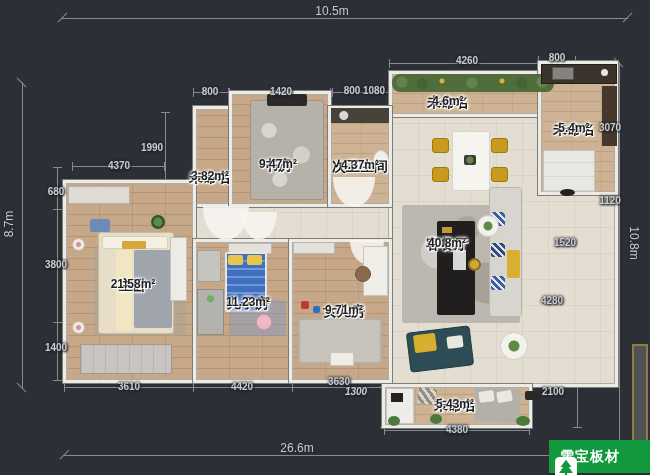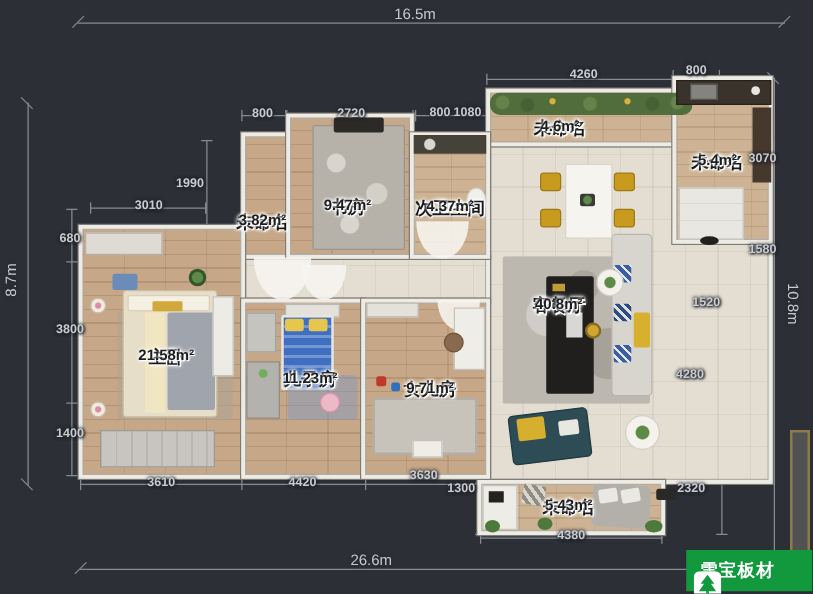--- a/index.html
+++ b/index.html
@@ -55,21 +55,21 @@
   .logo{z-index:60;display:flex;align-items:center;gap:5px;padding:4px 6px;}
   .logo-text{position:static;font-size:14px;font-weight:bold;color:#fff;letter-spacing:1px;white-space:nowrap;}
   .logo-ic{position:static;flex:0 0 auto;}
 </style>
 </head>
 <body>
 
 <div class="stage">
 
   <div class="dl h main" style="left:62px;top:18px;width:566px;"></div>
-  <span class="meter" style="left:332px;top:11px;">16.5m</span>
+  <span class="meter" style="left:332px;top:11px;">10.5m</span>
 
   <div class="dl h main" style="left:64px;top:455px;width:566px;"></div>
   <span class="meter" style="left:297px;top:448px;">26.6m</span>
 
   <div class="dl v main" style="left:22px;top:82px;height:306px;"></div>
   <span class="meter rotl" style="left:9px;top:224px;">8.7m</span>
 
   <div class="dl v main" style="left:619px;top:62px;height:405px;"></div>
   <span class="meter rotr" style="left:634px;top:243px;">10.8m</span>
 
@@ -225,39 +225,39 @@
   <div class="tk" style="left:292px;top:383px;width:1px;height:9px;"></div>
   <div class="dl v" style="left:384px;top:386px;height:42px;"></div>
   <div class="dl h" style="left:384px;top:430px;width:146px;"></div>
   <div class="dl v" style="left:577px;top:386px;height:42px;"></div>
   <div class="dl h" style="left:553px;top:252px;width:63px;"></div>
   <div class="dl v" style="left:556px;top:252px;height:132px;"></div>
   <div class="dl v" style="left:608px;top:66px;height:192px;"></div>
   <div class="tk" style="left:604px;top:193px;width:9px;height:1px;"></div>
 
   <span class="dim" style="left:210px;top:91px;">800</span>
-  <span class="dim" style="left:281px;top:91px;">2720</span>
+  <span class="dim" style="left:281px;top:91px;">1420</span>
   <span class="dim" style="left:352px;top:90px;">800</span>
   <span class="dim" style="left:374px;top:90px;">1080</span>
   <span class="dim" style="left:467px;top:60px;">4260</span>
   <span class="dim" style="left:557px;top:57px;">800</span>
-  <span class="dim" style="left:119px;top:165px;">3010</span>
+  <span class="dim" style="left:119px;top:165px;">4370</span>
   <span class="dim" style="left:152px;top:147px;">1990</span>
   <span class="dim" style="left:56px;top:191px;">680</span>
   <span class="dim" style="left:56px;top:264px;">3800</span>
   <span class="dim" style="left:56px;top:347px;">1400</span>
   <span class="dim" style="left:129px;top:386px;">3610</span>
   <span class="dim" style="left:242px;top:386px;">4420</span>
   <span class="dim" style="left:339px;top:381px;">3630</span>
-  <span class="dim" style="left:369px;top:391px;">1300</span>
+  <span class="dim" style="left:356px;top:391px;font-style:italic;">1300</span>
   <span class="dim" style="left:457px;top:429px;">4380</span>
-  <span class="dim" style="left:553px;top:391px;">2320</span>
+  <span class="dim" style="left:553px;top:391px;">2100</span>
   <span class="dim" style="left:565px;top:242px;">1520</span>
   <span class="dim" style="left:552px;top:300px;">4280</span>
-  <span class="dim" style="left:610px;top:200px;">1580</span>
+  <span class="dim" style="left:610px;top:200px;">1120</span>
   <span class="dim" style="left:610px;top:127px;">3070</span>
 
   <div style="left:632px;top:344px;width:16px;height:102px;border:2px solid #8f7a4a;background:rgba(150,145,135,.35);z-index:8;"></div>
 
   <div class="logo" style="left:549px;top:440px;width:101px;height:33px;background:#12993e;">
     <span class="logo-ic">
       <svg width="22" height="22" viewBox="0 0 24 24">
         <rect x="0" y="0" width="24" height="24" rx="5" fill="#ffffff"></rect>
         <polygon points="12,3 18,11 15,11 19.5,17.5 13.2,17.5 13.2,21 10.8,21 10.8,17.5 4.5,17.5 9,11 6,11" fill="#12993e"></polygon>
       </svg>

